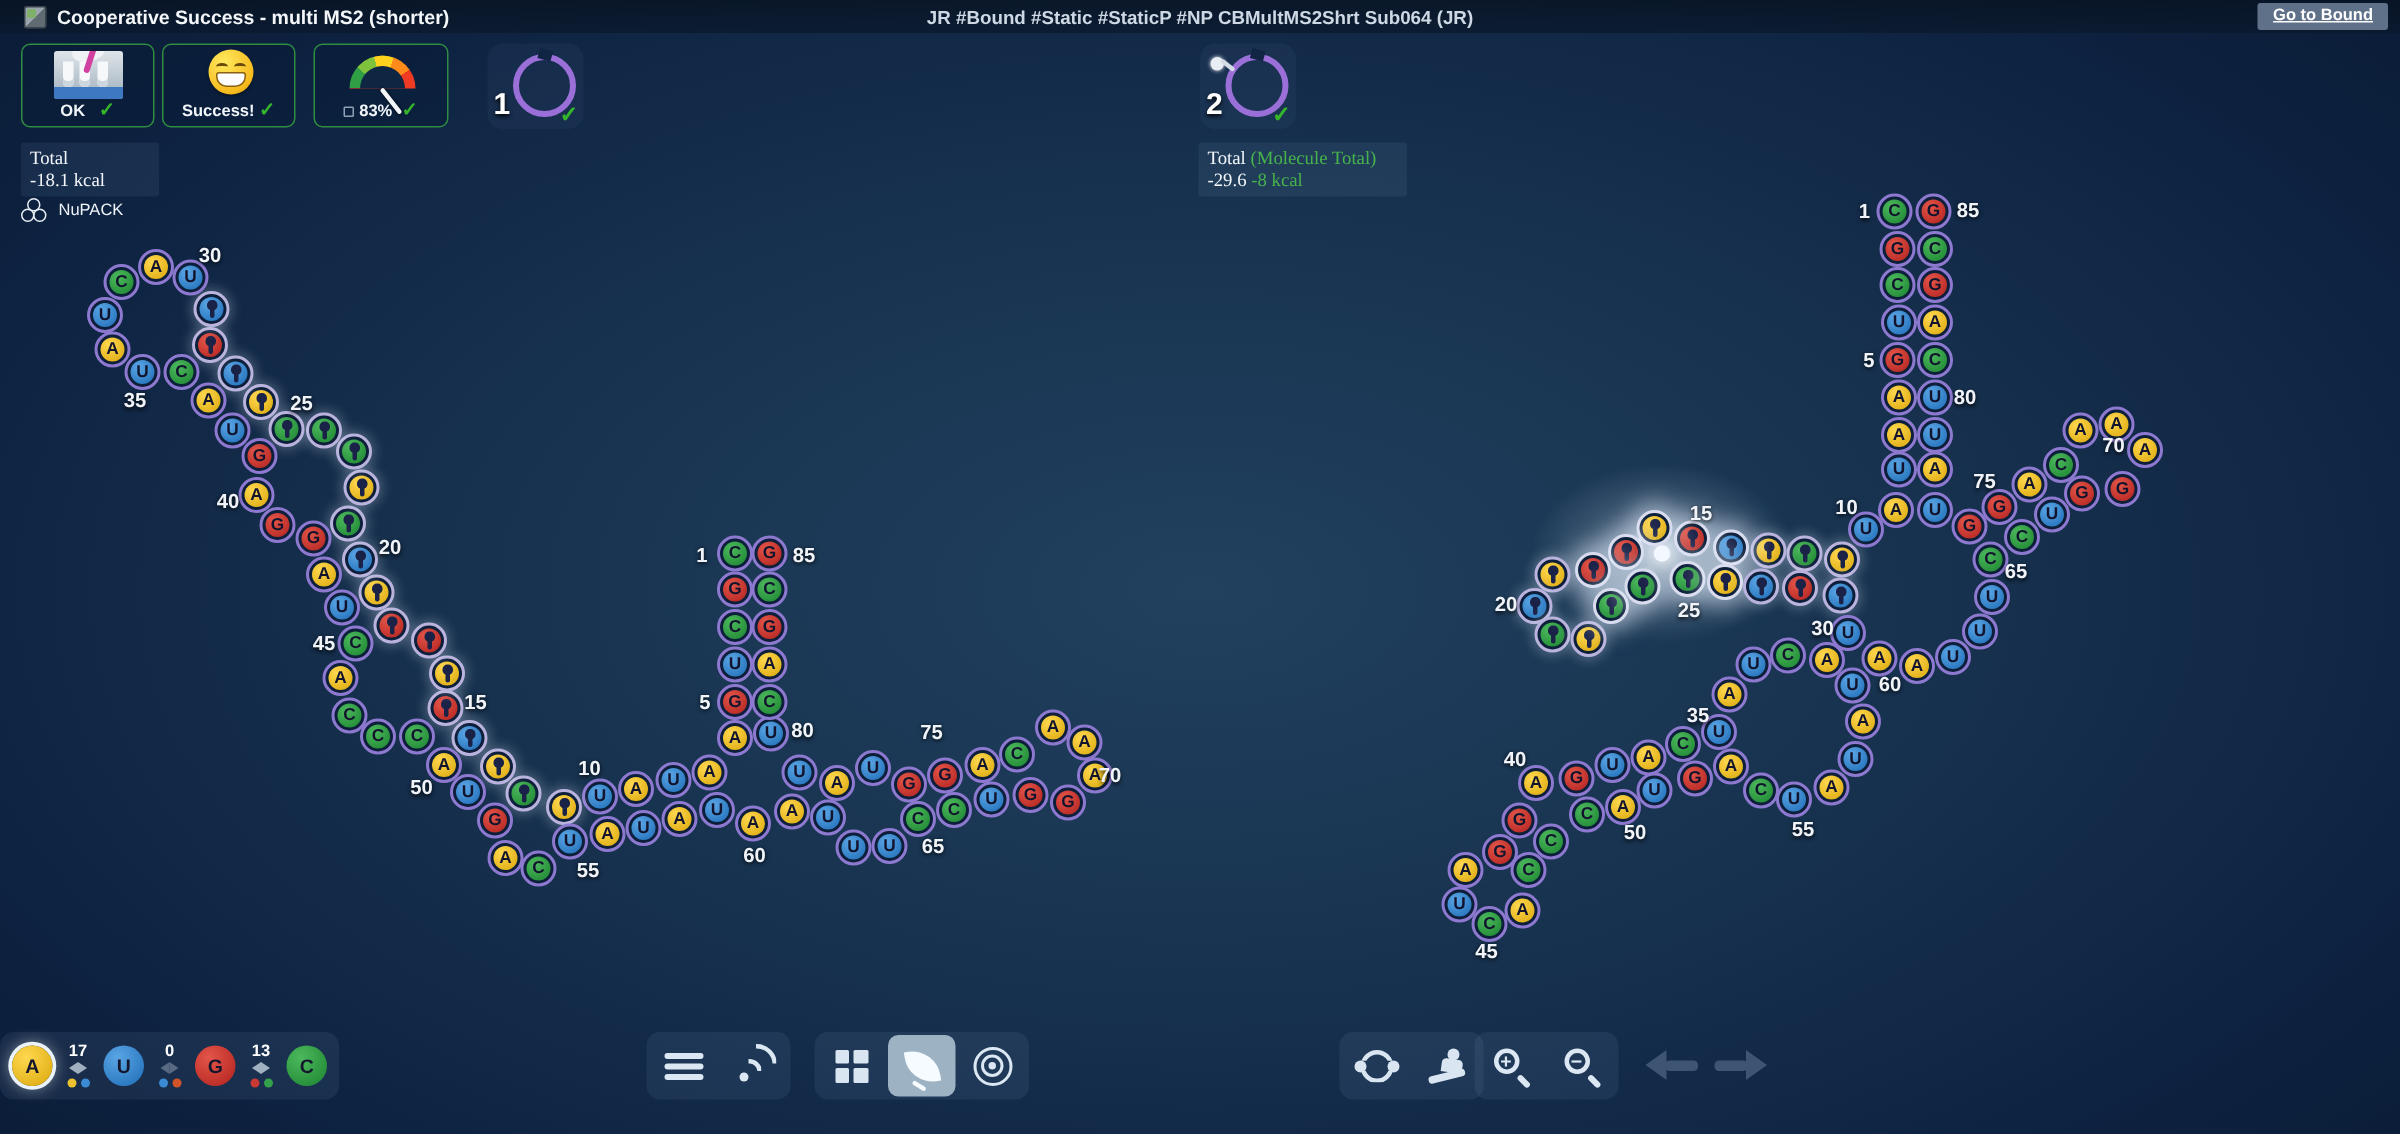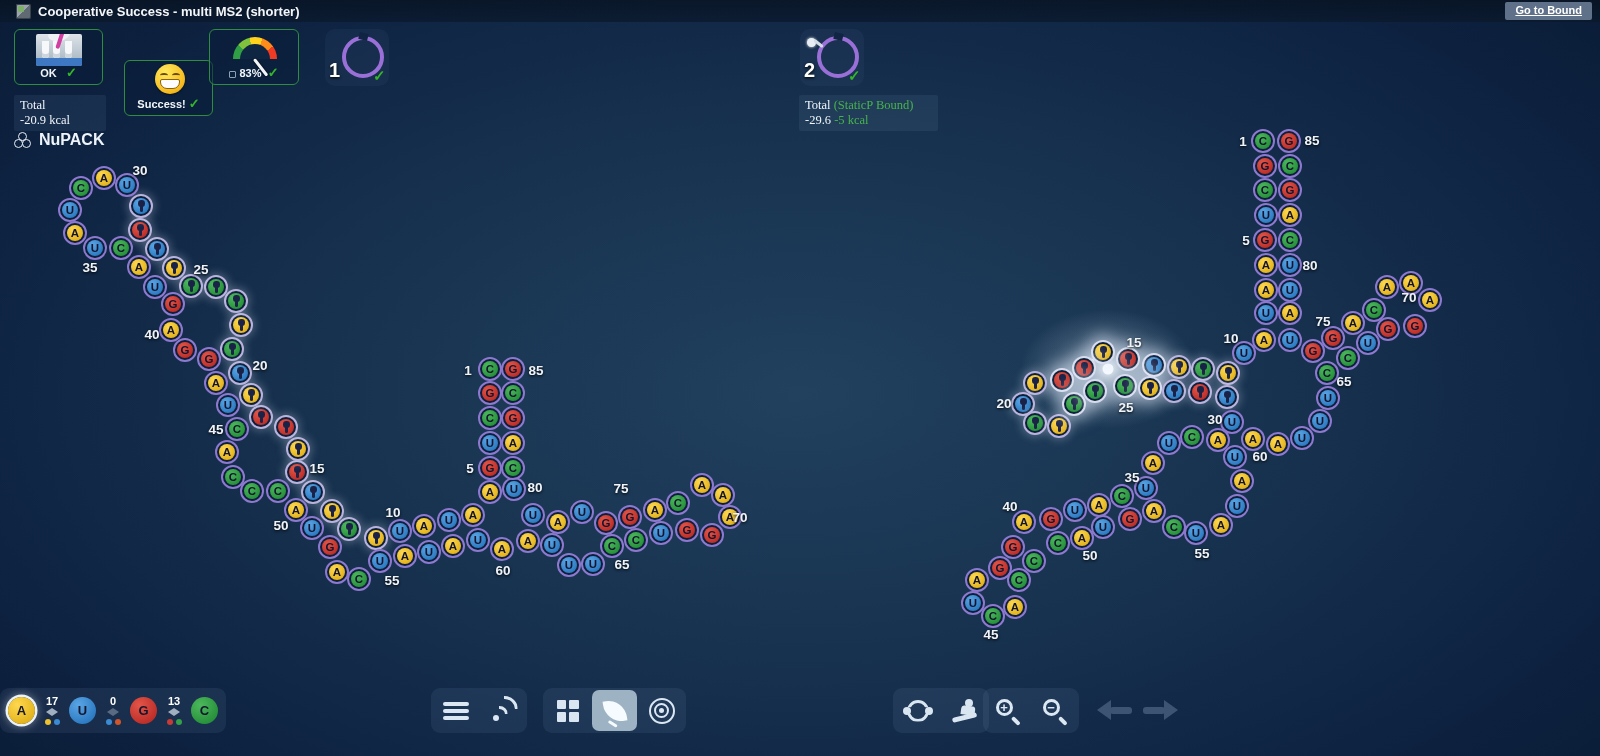--- a/index.html
+++ b/index.html
@@ -81,21 +81,21 @@
 
   
   .total-panel { position:absolute; background:rgba(170,200,240,.08); border-radius:2px;
     font-family:"Liberation Serif", serif; font-size:12.5px; color:#f2f6fa; padding:3px 6px; line-height:15px; }
   .green-txt { color:#47b34c; }
 
   
   .nupack { position:absolute; left:14px; top:131px; height:18px; display:flex; align-items:center; gap:7px; }
   .tri-mol { position:relative; width:18px; height:16px; }
   .tri-mol span { position:absolute; width:9px; height:9px; border:1.8px solid #e8eef4; border-radius:50%; }
-  .nupack-label { font-size:16px; font-weight:bold; color:#eef3f8;text-align:center; }
+  .nupack-label { font-size:11px; font-weight:normal; color:#eef3f8;text-align:center; }
 
   
   .rna-layer { position:absolute; left:0; top:0; width:1600px; height:756px; }
   .nt { position:absolute; width:24px; height:24px; border:2.5px solid #8d79cf; border-radius:50%;
     background:#0d1f3a; display:flex; align-items:center; justify-content:center;
     transform:translate(-50%,-50%); }
   .nt .core { width:16px; height:16px; border-radius:50%; display:flex; align-items:center;
     justify-content:center; font-size:11.5px; font-weight:bold; color:#12142e;
     font-family:"Liberation Sans", sans-serif; }
   .bA { background:radial-gradient(circle at 35% 30%, #ffd84f, #e3b31c 75%); }
@@ -184,37 +184,38 @@
   .undo .head { left:2px; border-width:10px 14px 10px 0; border-color:transparent #3e5473 transparent transparent; }
   .redo .tail { left:3px; }
   .redo .head { right:2px; border-width:10px 0 10px 14px; border-color:transparent transparent transparent #3e5473; }
 </style>
 </head>
 <body>
 
 <div class="topbar">
   <div class="app-icon"></div>
   <div class="app-title">Cooperative Success - multi MS2 (shorter)</div>
+  <div class="puzzle-title">JR #Bound #Static #StaticP #NP CBMultMS2Shrt Sub064 (JR)</div>
   <div class="home-btn">Go to Bound</div>
 </div>
 
 <div class="sbox" style="left:14px;">
   <div class="lab">
     <span class="glove"></span>
     <span class="tube" style="left:6px;"></span>
       <span class="tube" style="left:17px;"></span>
       <span class="tube" style="left:29px;"></span>
     <span class="pip"></span>
     <span class="base"></span>
   </div>
   <div class="row"><span>OK</span>
     &nbsp;&nbsp;<span class="check">✓</span></div>
 </div>
 
-<div class="sbox" style="left:124px;margin-top:31px;">
+<div class="sbox" style="left:108px;">
   <div class="smiley">
     <span class="eye" style="left:5px;"></span>
       <span class="eye" style="right:5px;"></span>
     <span class="mouth"></span>
   </div>
   <div class="row"><span>Success!</span>
     <span class="check">✓</span></div>
 </div>
 
 <div class="sbox" style="left:209px;width:90px;">
@@ -235,28 +236,28 @@
   <div class="ring"></div>
   <div class="ring-notch"></div>
   <div class="mol-dot"></div>
   <div class="mol-arm"></div>
   <div class="ring-num">2</div>
   <div class="ring-check check">✓</div>
 </div>
 
 <div class="total-panel" style="left:14px;top:95px;width:92px;">
   <div>Total</div>
-  <div>-20.9 kcal</div>
+  <div>-18.1 kcal</div>
 </div>
 
 <div class="total-panel" style="left:799px;top:95px;width:139px;">
   <div><span>Total</span>
-    <span class="green-txt">(StaticP Bound)</span></div>
+    <span class="green-txt">(Molecule Total)</span></div>
   <div><span>-29.6</span>
-    <span class="green-txt">-5 kcal</span></div>
+    <span class="green-txt">-8 kcal</span></div>
 </div>
 
 <div class="nupack">
   <span class="tri-mol">
     <span style="left:4px;top:0;"></span>
       <span style="left:0;top:7px;"></span>
       <span style="left:8px;top:7px;"></span>
   </span>
   <span class="nupack-label">NuPACK</span>
 </div>

